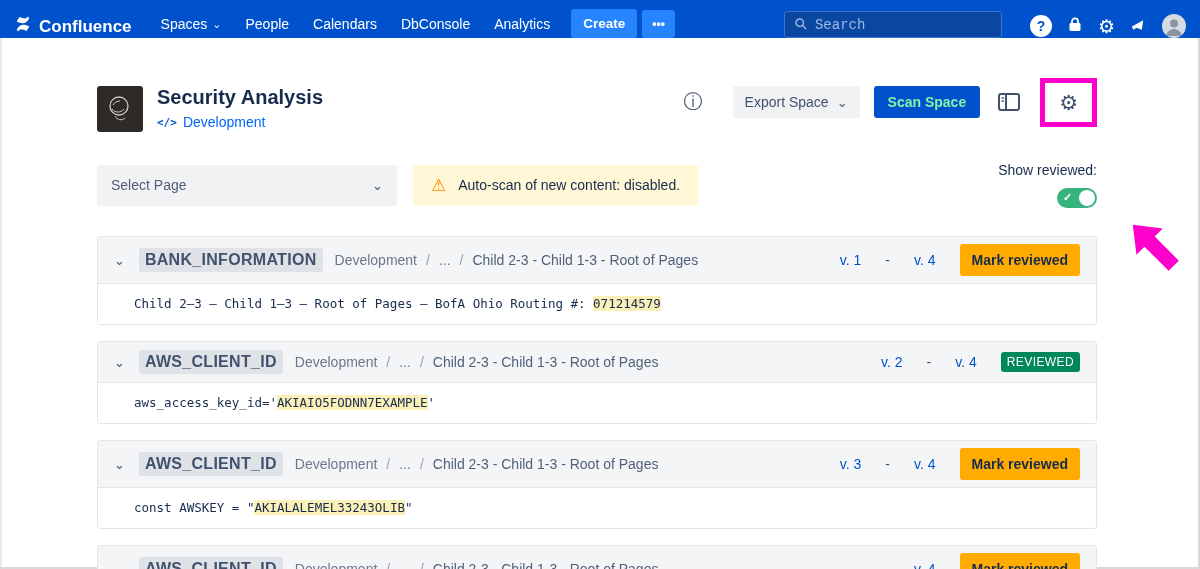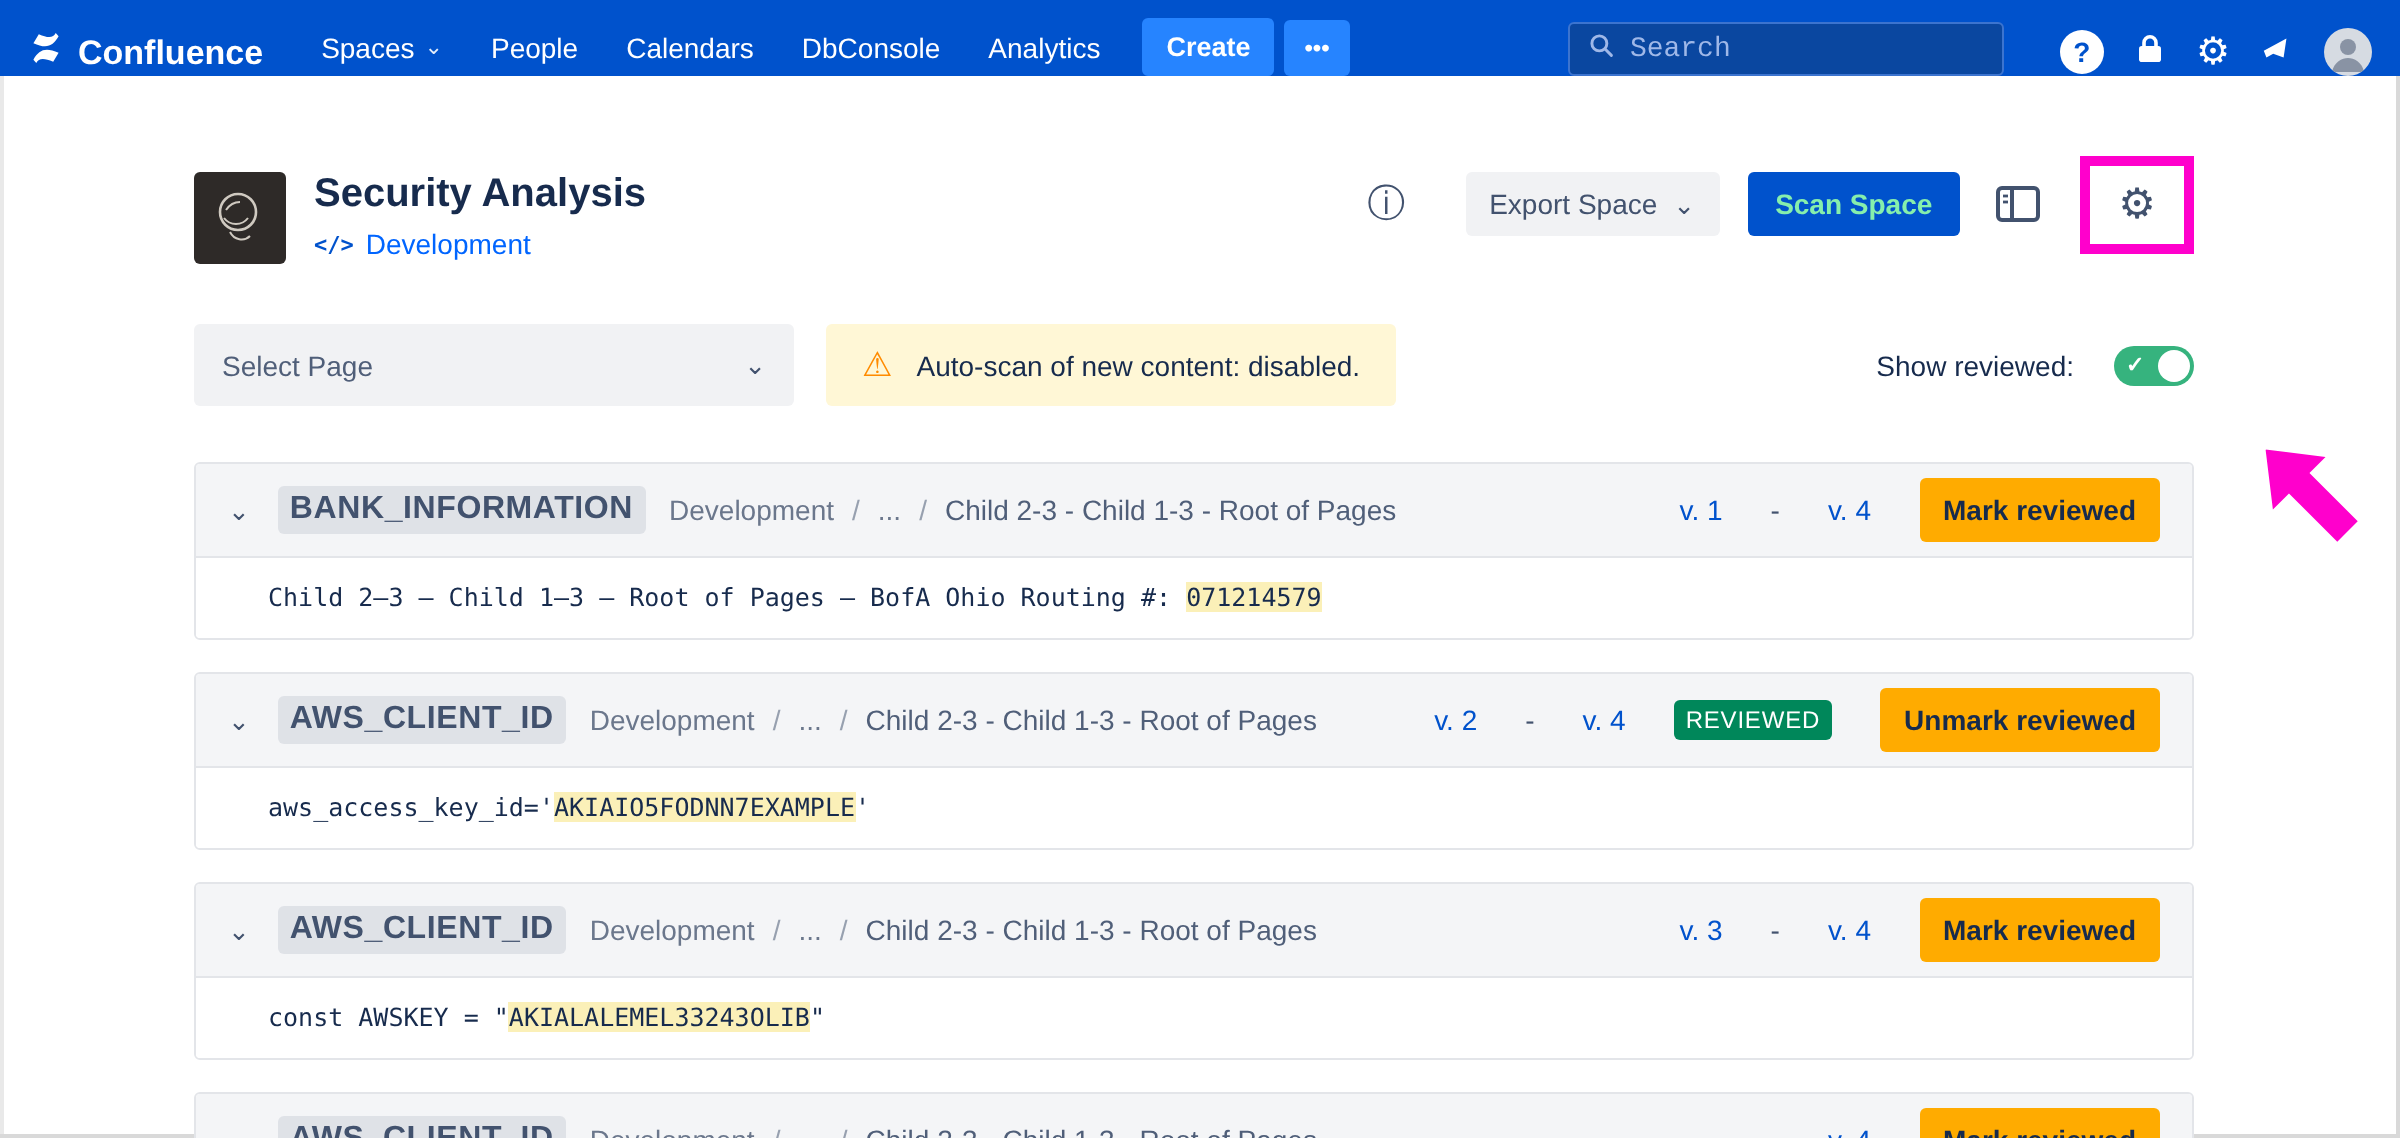--- a/index.html
+++ b/index.html
@@ -62,22 +62,22 @@
 
   
   .controls { display:flex; align-items:center; margin-top:30px; }
   .select-page { width:300px; height:41px; background:#F1F2F4; border-radius:3px;
     display:flex; align-items:center; justify-content:space-between; padding:0 14px;
     color:#505F79; font-size:14px; cursor:pointer; }
   .sel-chev { font-size:13px; color:#42526E; }
   .warn-box { margin-left:16px; background:#FFF7D6; border-radius:3px; height:41px;
     display:flex; align-items:center; gap:12px; padding:0 18px; font-size:14px; color:#172B4D; }
   .warn-glyph { color:#FF8B00; font-size:17px; line-height:1; }
-  .show-reviewed { margin-left:auto; display:flex; align-items:center; gap:20px;
-    font-size:14px; color:#172B4D; }
+  .show-reviewed { margin-left:auto; display:flex; align-items:flex-end; gap:10px;
+    font-size:14px; color:#172B4D;flex-direction:column; }
   .toggle { position:relative; width:40px; height:20px; border-radius:10px; background:#36B37E;
     cursor:pointer; flex:0 0 auto; }
   .toggle .knob { position:absolute; right:2px; top:2px; width:16px; height:16px;
     border-radius:50%; background:#fff; }
   .toggle .tick { position:absolute; left:6px; top:3px; color:#fff; font-size:11px; font-weight:bold; }
 
   
   .findings { margin-top:28px; }
   .card { border:1px solid #E3E5E9; border-radius:3px; margin-bottom:16px; overflow:hidden; }
   .card-header { display:flex; align-items:center; gap:12px; background:#F4F5F7;
@@ -264,21 +264,20 @@
             <span class="sep">/</span>
             <span class="crumb">...</span>
             <span class="sep">/</span>
             <span class="crumb crumb-page">Child 2-3 - Child 1-3 - Root of Pages</span>
           </span>
           <span class="header-actions">
             <a class="vlink">v. 2</a>
             <span class="vdash">-</span>
             <a class="vlink">v. 4</a>
             <span class="rev-badge">REVIEWED</span>
-            <button class="action-btn">Unmark reviewed</button>
           </span>
         </div>
         <div class="card-code"><span>aws_access_key_id='</span><span class="hl">AKIAIO5FODNN7EXAMPLE</span><span>'</span></div>
       </div>
 
       <div class="card">
         <div class="card-header">
           <span class="chev">⌄</span>
           <span class="type-badge">AWS_CLIENT_ID</span>
           <span class="crumbs">

